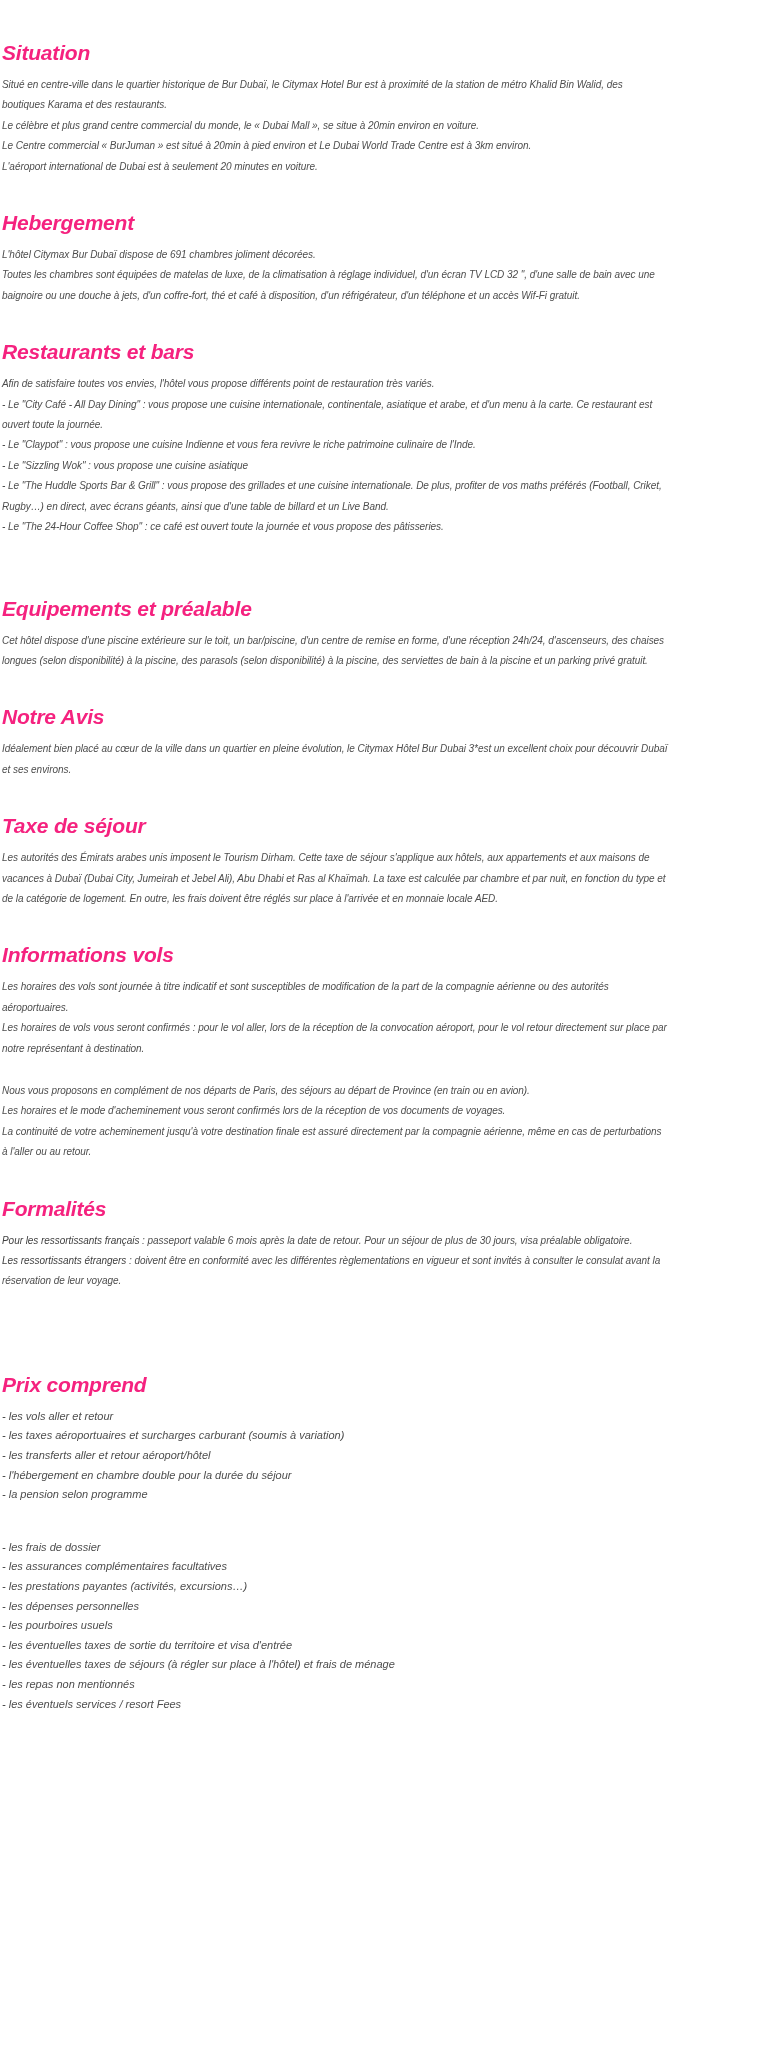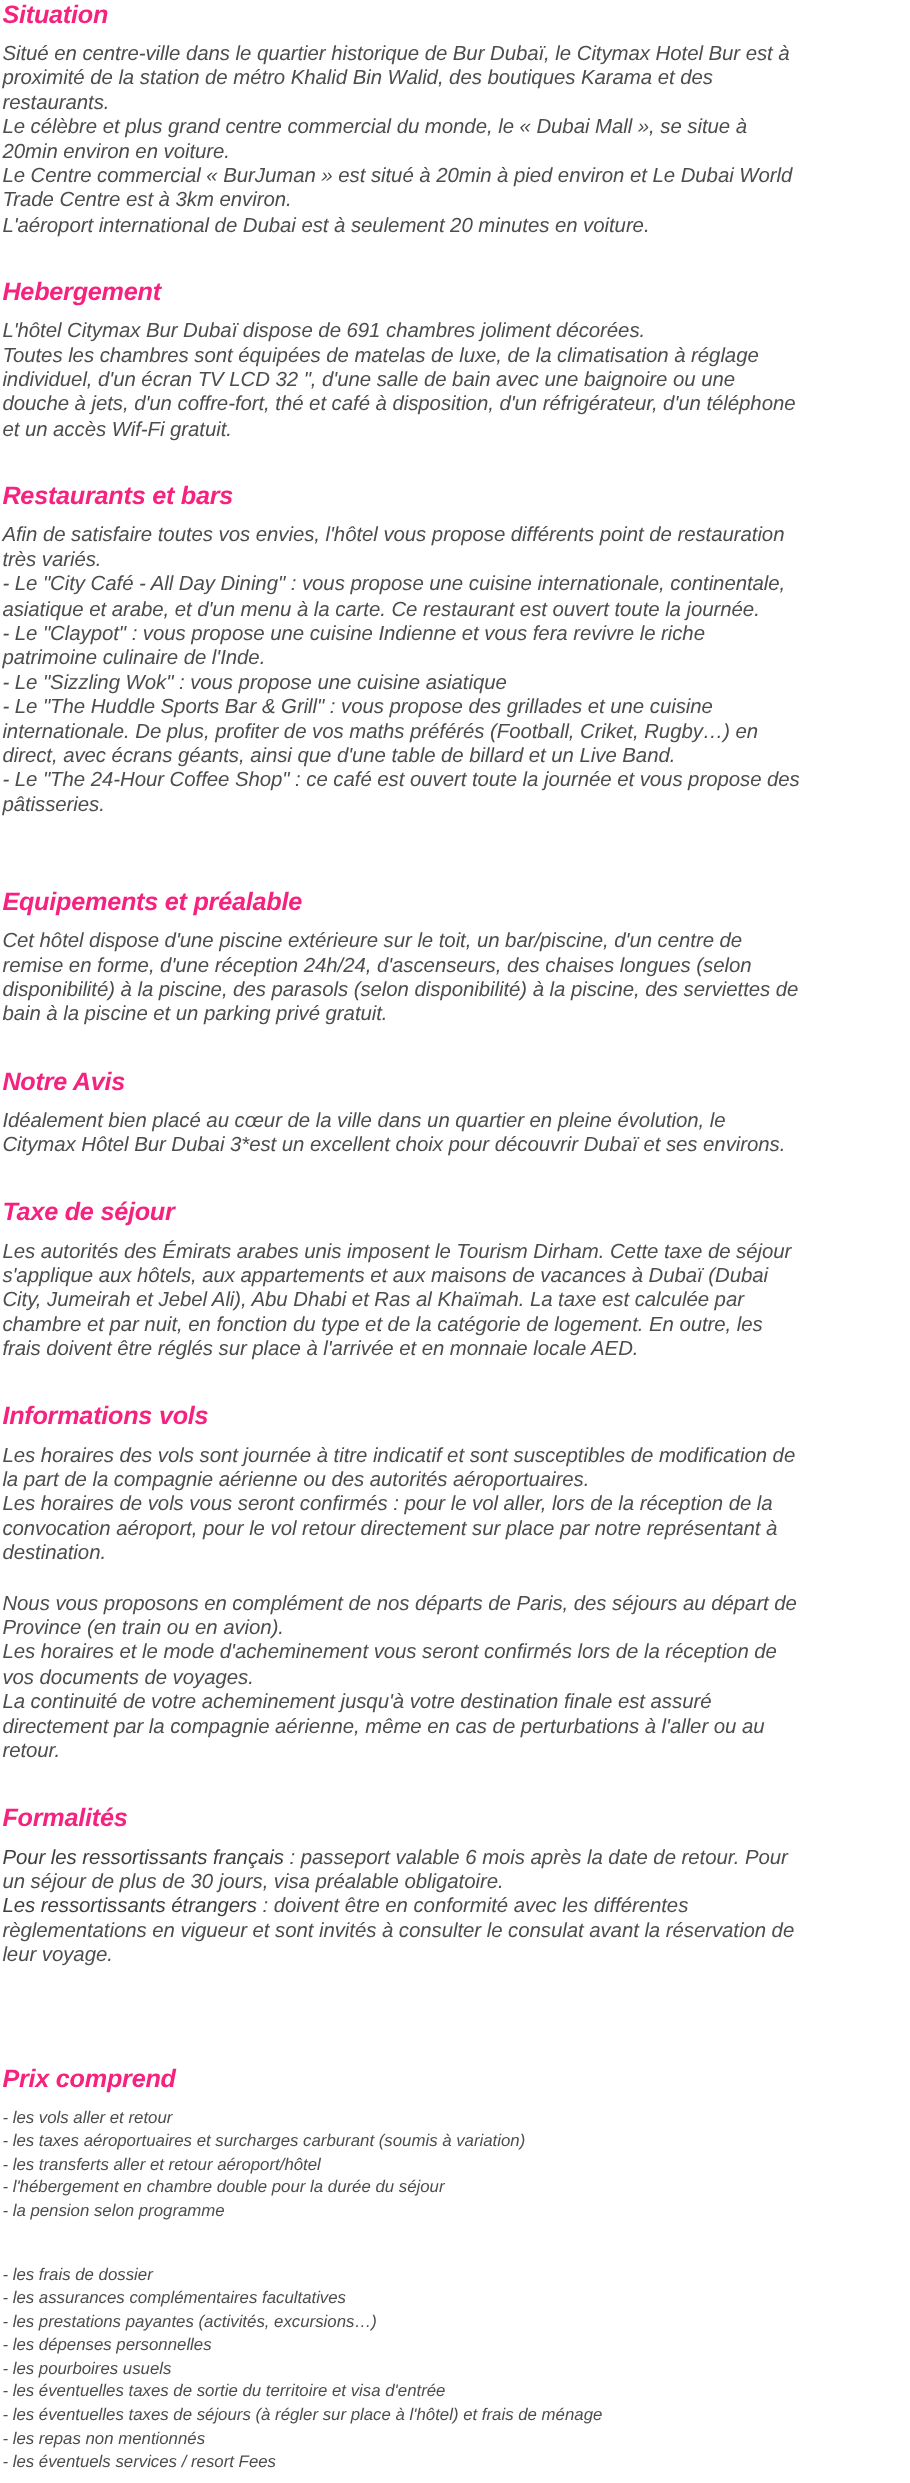--- a/index.html
+++ b/index.html
@@ -10,48 +10,49 @@
   body {
     width: 758px;
     font-family: "Liberation Sans", "DejaVu Sans", sans-serif;
     color: #4a4a4a;
   }
   .page {
     width: 670px;
     box-sizing: border-box;
     padding: 0 2px 4px 2px;
     background: #ffffff;
+    margin-top: 40px;
   }
   .section {
     margin: 0;
   }
   h2.heading {
     font-size: 21px;
     line-height: 26px;
     font-style: italic;
     font-weight: bold;
     color: #f5227f;
     margin: 0 0 9px 0;
     letter-spacing: -0.2px;
   }
   .body-text {
-    font-size: 17px;
+    font-size: 10px;
     line-height: 20.4px;
     font-style: italic;
     color: #4d4d4d;
     margin: 0;
     letter-spacing: -0.05px;
   }
   .body-text .line { display: block; white-space: normal; }
   .body-text b, .body-text .strong { font-weight: normal; color: #3f3f3f; }
   .spacer-m  { height: 22px; }
   .spacer-l  { height: 33px; }
   .spacer-xxl{ height: 58px; }
   .list-text {
-    font-size: 14px;
+    font-size: 11px;
     line-height: 19.6px;
     font-style: italic;
     color: #4d4d4d;
   }
   .list-text .line { display: block; }
 </style>
 </head>
 <body>
 
 <div class="page">

